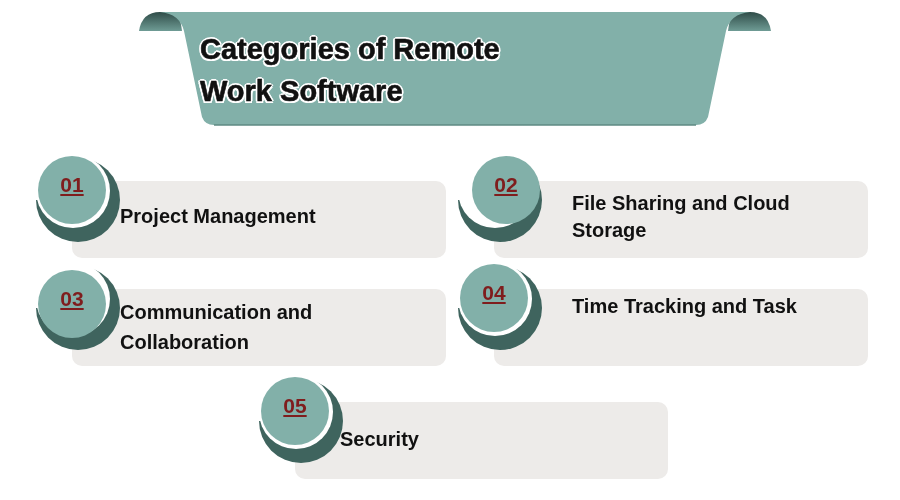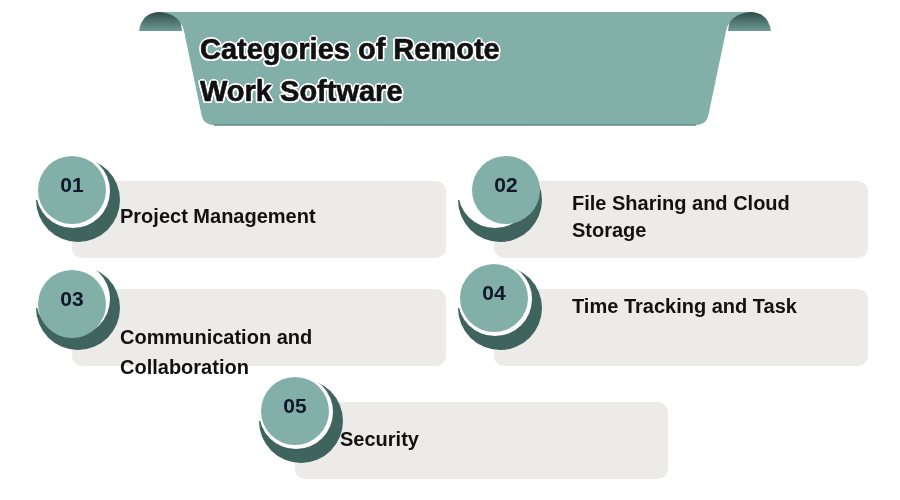--- a/index.html
+++ b/index.html
@@ -5,21 +5,21 @@
   html,body{margin:0;padding:0;}
   body{width:900px;height:500px;background:#ffffff;position:relative;overflow:hidden;font-family:"Liberation Sans","DejaVu Sans",sans-serif;}
   .banner{position:absolute;left:0;top:0;width:900px;height:160px;}
   .banner-title{position:absolute;left:200px;top:28px;width:510px;text-align:left;font-weight:bold;font-size:29px;line-height:42px;color:#111;
     -webkit-text-stroke:0.6px #111;
     text-shadow:-1.5px -1.5px 0 #fff,1.5px -1.5px 0 #fff,-1.5px 1.5px 0 #fff,1.5px 1.5px 0 #fff,0 2px 0 #fff,0 -2px 0 #fff,2px 0 0 #fff,-2px 0 0 #fff;}
   .card{position:absolute;background:#edebe9;border-radius:10px;}
   .arc{position:absolute;border-radius:50%;background:#3f645e;}
   .ring{position:absolute;border-radius:50%;background:#ffffff;}
   .circle{position:absolute;border-radius:50%;background:#82b0a9;display:flex;align-items:center;justify-content:center;}
-  .num{font-weight:bold;font-size:21px;color:#0f172a;margin-top:-10px;}
+  .num{font-weight:bold;font-size:21px;color:#7f1d1d;margin-top:-10px;text-decoration:underline;}
   .label{position:absolute;font-weight:bold;font-size:20px;line-height:27px;color:#111;}
   .label.center{text-align:left;}
 </style>
 </head>
 <body>
 
 <div class="banner">
   <svg width="900" height="160">
     <defs>
       <linearGradient id="curl" x1="0" y1="0" x2="0" y2="1">
@@ -72,21 +72,21 @@
 </div>
 
 <div>
   <div class="card" style="left:72px;top:289px;width:374px;height:77px;"></div>
   <div class="arc" style="left:36px;top:266px;width:84px;height:84px;clip-path:polygon(50% 0,100% 0,100% 100%,50% 100%);"></div>
   <div class="arc" style="left:36px;top:266px;width:84px;height:84px;clip-path:polygon(0 50%,50% 50%,50% 100%,0 100%);"></div>
   <div class="ring" style="left:36px;top:262px;width:74px;height:74px;"></div>
   <div class="circle" style="left:38px;top:270px;width:68px;height:68px;">
     <span class="num">03</span>
   </div>
-  <div class="label center" style="left:120px;top:297px;width:296px;line-height:30px;margin-top:25px;">
+  <div class="label center" style="left:120px;top:297px;width:296px;line-height:30px;">
     <div>Communication and</div>
     <div>Collaboration</div>
   </div>
 </div>
 
 <div>
   <div class="card" style="left:494px;top:289px;width:374px;height:77px;"></div>
   <div class="arc" style="left:458px;top:266px;width:84px;height:84px;clip-path:polygon(50% 0,100% 0,100% 100%,50% 100%);"></div>
   <div class="arc" style="left:458px;top:266px;width:84px;height:84px;clip-path:polygon(0 50%,50% 50%,50% 100%,0 100%);"></div>
   <div class="ring" style="left:458px;top:262px;width:74px;height:74px;"></div>

